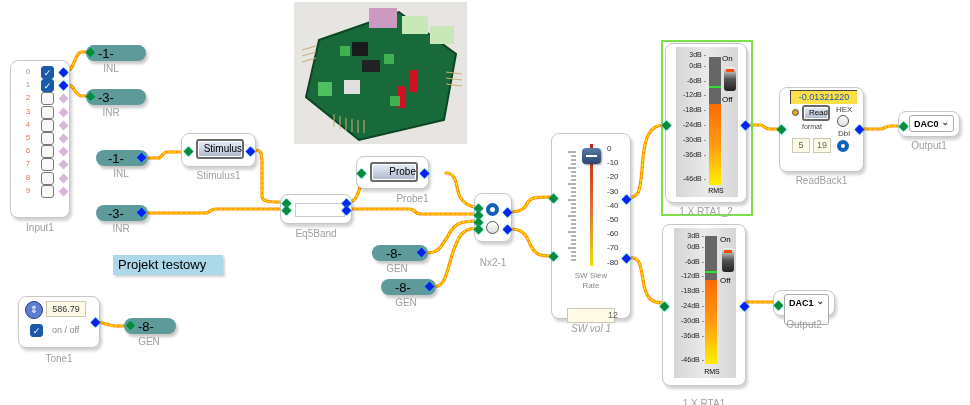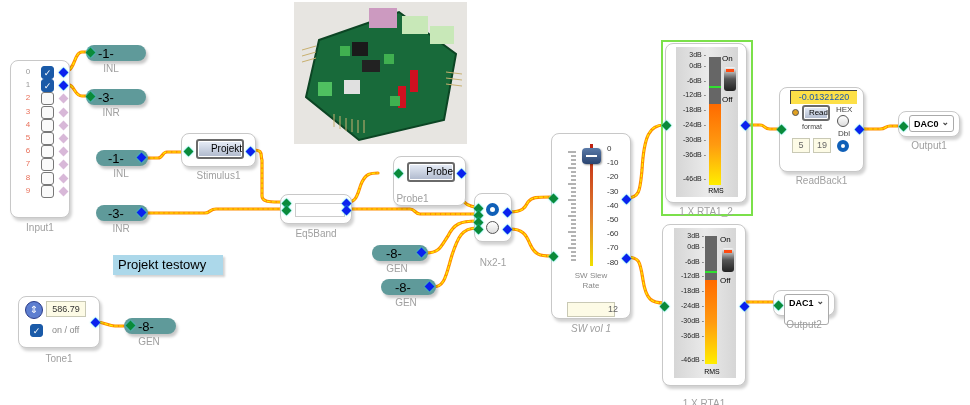--- a/index.html
+++ b/index.html
@@ -180,35 +180,35 @@
 <div class="caption" style="left:381px;top:297px;width:50px;">GEN</div>
 
 <div class="pill" style="left:124px;top:318px;width:52px;height:16px;">
   <span class="pin in" style="left:3px;top:4px;"></span>
   <span class="t" style="left:14px;">-8-</span>
 </div>
 <div class="caption" style="left:124px;top:336px;width:50px;">GEN</div>
 
 <div class="box" style="left:181px;top:133px;width:75px;height:34px;">
   <span class="pin in" style="left:3px;top:14px;"></span>
-  <div class="btn3d" style="left:14px;top:5px;width:48px;height:20px;line-height:16px;">Projekt</div>
+  <div class="btn3d" style="left:14px;top:5px;width:48px;height:20px;line-height:16px;">Stimulus</div>
   <span class="pin out" style="left:65px;top:14px;"></span>
 </div>
 <div class="caption" style="left:181px;top:170px;width:75px;">Stimulus1</div>
 
 <div class="box" style="left:280px;top:194px;width:72px;height:30px;">
   <span class="pin in" style="left:2px;top:5px;"></span>
   <span class="pin in" style="left:2px;top:12px;"></span>
   <div style="position:absolute;left:14px;top:8px;width:48px;height:12px;border:1px solid #ccc;background:#fff;"></div>
   <span class="pin out" style="left:62px;top:5px;"></span>
   <span class="pin out" style="left:62px;top:12px;"></span>
 </div>
 <div class="caption" style="left:280px;top:228px;width:72px;">Eq5Band</div>
 
-<div class="box" style="left:393px;top:156px;width:73px;height:50px;">
+<div class="box" style="left:356px;top:156px;width:73px;height:33px;">
   <span class="pin in" style="left:1px;top:13px;"></span>
   <div class="btn3d" style="left:13px;top:5px;width:48px;height:20px;line-height:16px;">Probe</div>
   <span class="pin out" style="left:64px;top:13px;"></span>
 </div>
 <div class="caption" style="left:376px;top:193px;width:73px;">Probe1</div>
 
 <div class="box" style="left:474px;top:193px;width:38px;height:49px;">
   <span class="pin in" style="left:0px;top:11px;"></span>
   <span class="pin in" style="left:0px;top:18px;"></span>
   <span class="pin in" style="left:0px;top:25px;"></span>
@@ -257,21 +257,21 @@
       </g>
   </svg>
   <div style="position:absolute;left:38px;top:10px;width:3px;height:122px;background:linear-gradient(#c02010,#e08030 60%,#f0e000);"></div>
   <div style="position:absolute;left:30px;top:14px;width:19px;height:16px;border-radius:4px;background:linear-gradient(#5a7aa8,#2a4470);box-shadow:1px 1px 2px rgba(0,0,0,.4);">
     <div style="position:absolute;left:4px;top:7px;width:11px;height:2px;background:#fff;"></div>
   </div>
   <div id="swscale"></div>
   <span class="pin out" style="left:71px;top:62px;"></span>
   <span class="pin out" style="left:71px;top:121px;"></span>
   <div style="position:absolute;left:16px;top:137px;width:46px;font-size:8px;color:#888;text-align:center;line-height:10px;">SW Slew Rate</div>
-  <div class="vbox" style="left:15px;top:168px;width:48px;height:15px;line-height:13px;padding-left:40px;">12</div>
+  <div class="vbox" style="left:15px;top:174px;width:48px;height:15px;line-height:13px;padding-left:40px;">12</div>
 <div class="scale" style="left: 55px; top: 10px;">0</div>
     <div class="scale" style="left: 55px; top: 24.2px;">-10</div>
     <div class="scale" style="left: 55px; top: 38.4px;">-20</div>
     <div class="scale" style="left: 55px; top: 52.6px;">-30</div>
     <div class="scale" style="left: 55px; top: 66.8px;">-40</div>
     <div class="scale" style="left: 55px; top: 81px;">-50</div>
     <div class="scale" style="left: 55px; top: 95.2px;">-60</div>
     <div class="scale" style="left: 55px; top: 109.4px;">-70</div>
     <div class="scale" style="left: 55px; top: 123.6px;">-80</div>
   </div>

